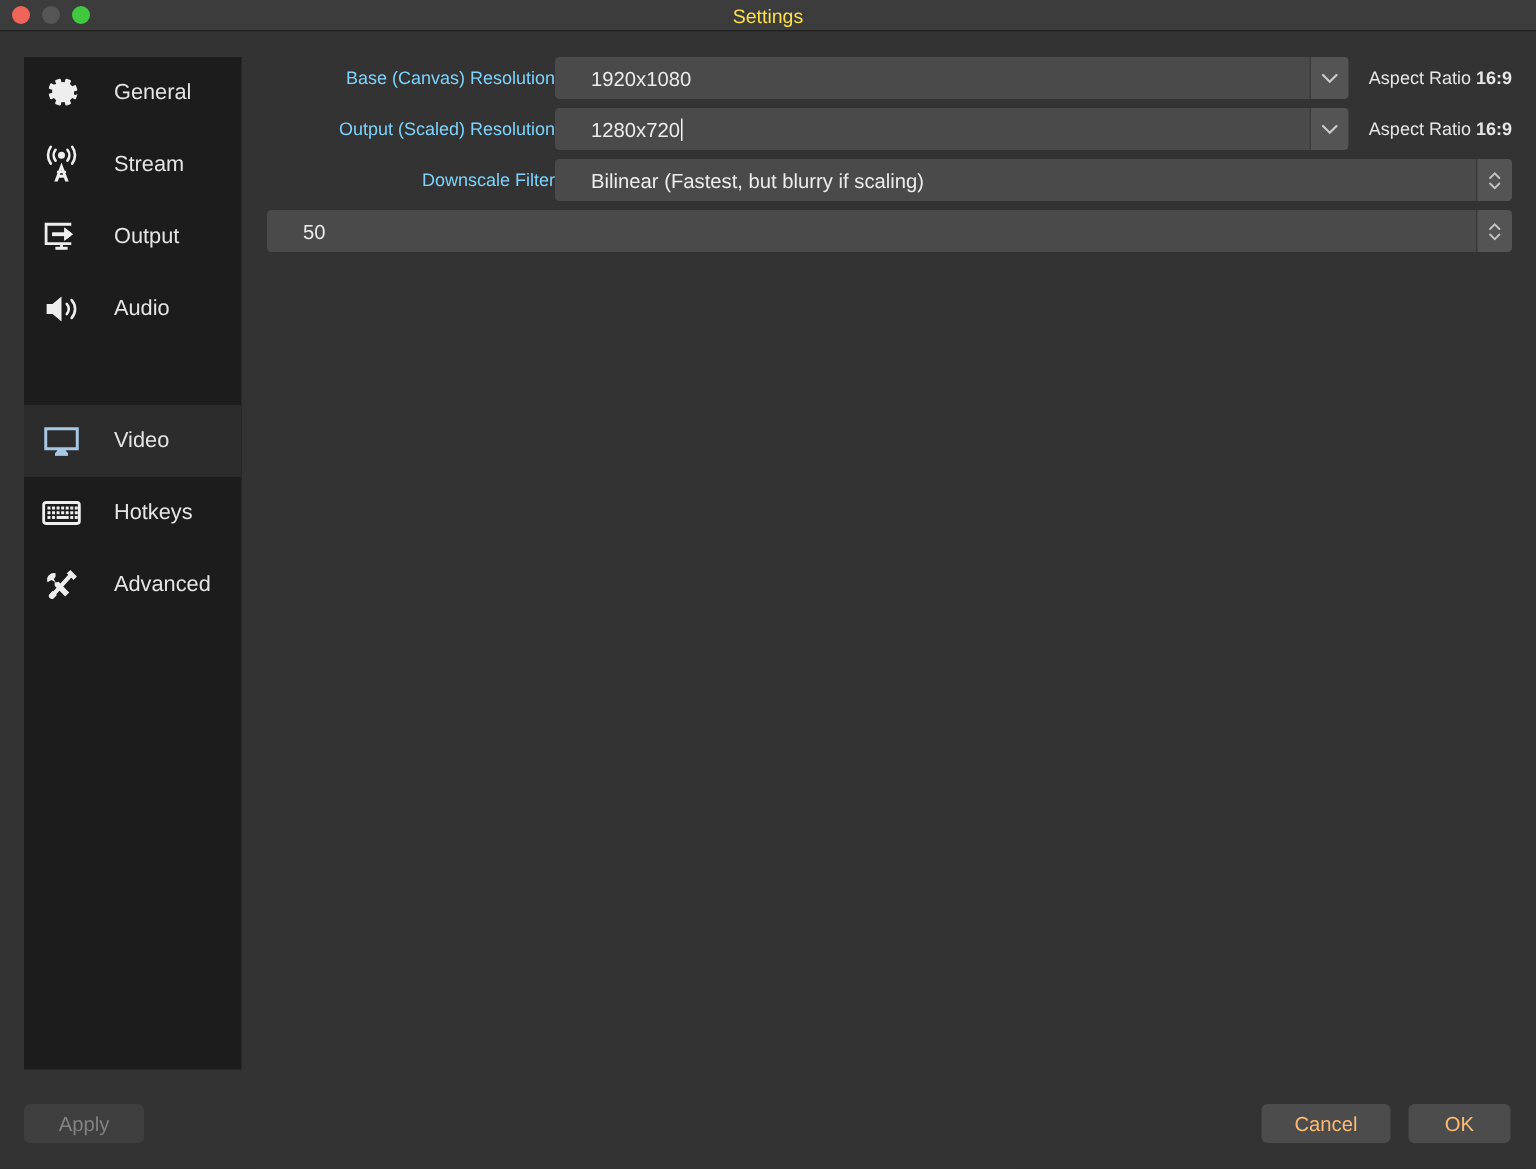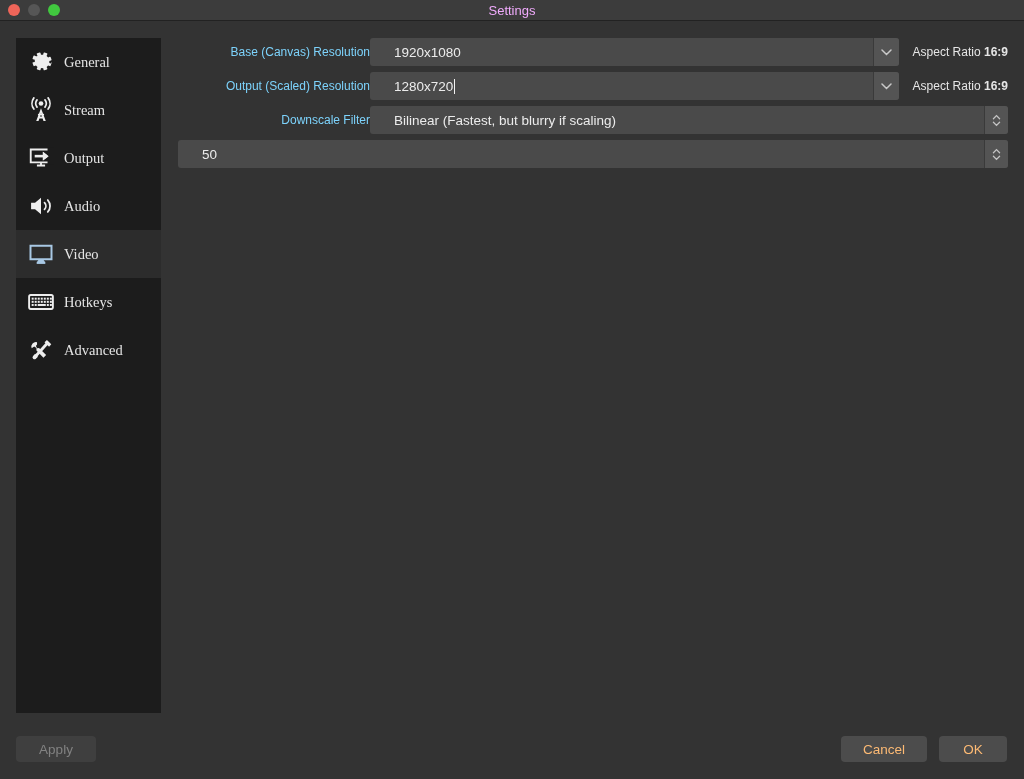--- a/index.html
+++ b/index.html
@@ -46,48 +46,48 @@
   .light.close   { background: #ef6559; }
   .light.min     { background: #565656; }
   .light.max     { background: #47c game; }
   .light.max     { background: #41c83f; }
 
   .titlebar-title {
     position: absolute;
     left: 0; right: 0;
     text-align: center;
     font-size: 13px;
-    color: #f0abfc;
+    color: #fde047;
     line-height: 21px;
     pointer-events: none;
   }
 
   
   .sidebar {
     position: absolute;
     left: 16px;
     top: 38px;
     width: 145px;
     height: 675px;
     background: #1c1c1c;
     overflow: hidden;
   }
   .side-item {
     height: 48px;
     display: flex;
     align-items: center;
     padding-left: 10px;
-    gap: 8px;
+    gap: 20px;
     color: #e4e4e4;
     font-size: 14.5px;
     cursor: default;
-    font-family: Liberation Serif, serif;
   }
   .side-item.selected {
     background: #2c2c2c;
+    margin-top: 40px;
   }
   .side-icon {
     width: 30px;
     height: 30px;
     flex: 0 0 30px;
     display: flex;
     align-items: center;
     justify-content: center;
   }
   .side-icon svg { display: block; }

